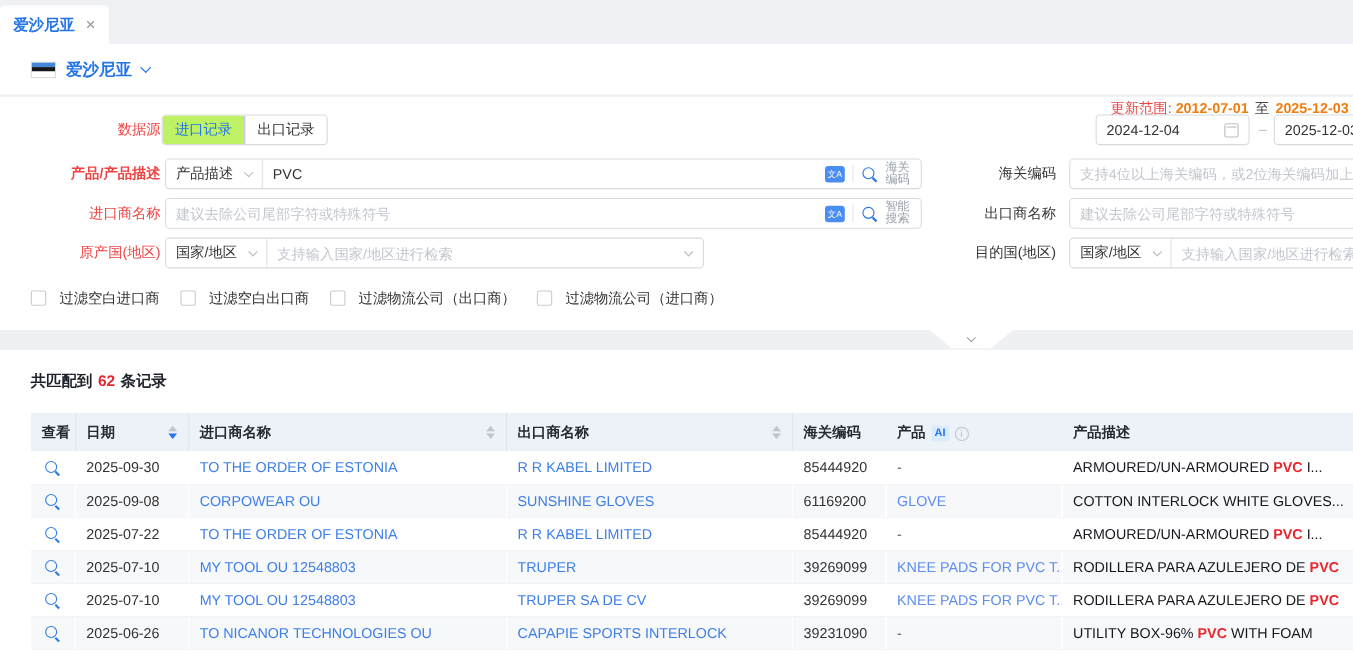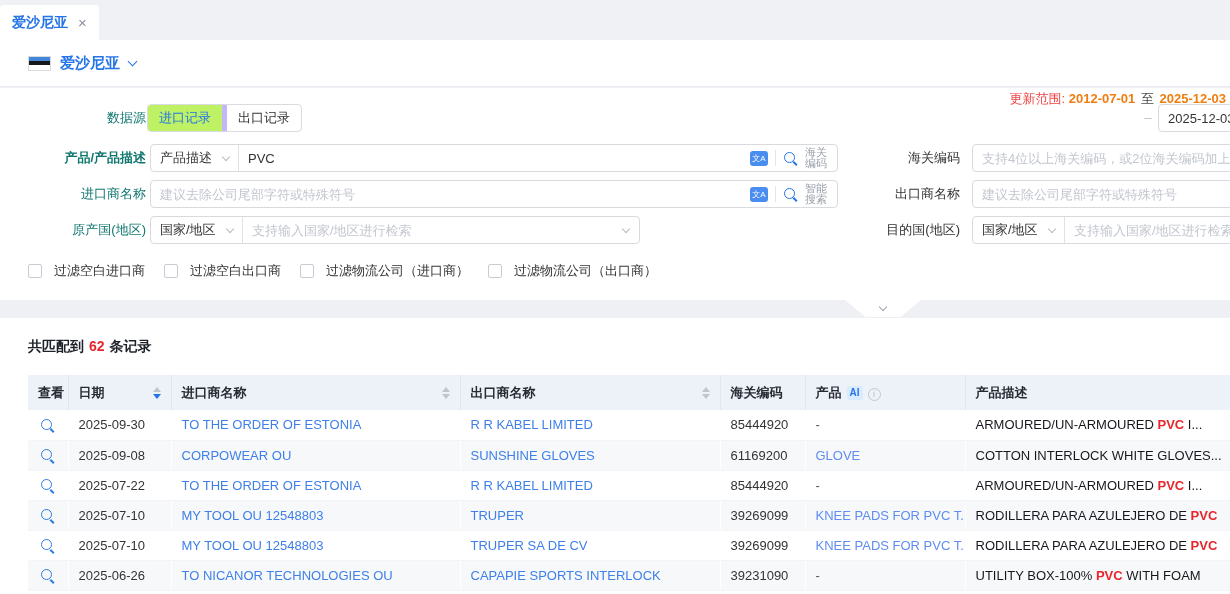--- a/index.html
+++ b/index.html
@@ -19,32 +19,32 @@
                  border-bottom:1px solid #e9ebee; display:flex; align-items:center; padding-left:28px; }
   .flag { width:23px; height:15px; border:1px solid #d8dade; display:flex; flex-direction:column; }
   .flag i { flex:1; }
   .flag .s1 { background:#4486d8; } .flag .s2 { background:#17181a; } .flag .s3 { background:#ffffff; }
   .country-name { color:#2575e8; font-size:15px; font-weight:700; margin-left:9px; }
   .chev { display:inline-block; width:7px; height:7px; border-right:1.6px solid #2575e8; border-bottom:1.6px solid #2575e8;
           transform:rotate(45deg); margin-left:9px; margin-top:-4px; }
 
   
   .filter-panel { position:absolute; top:88px; left:0; width:1230px; height:212px; background:#fff; font-size:13px; color:#333; }
-  .f-label { position:absolute; width:146px; text-align:right; line-height:28px; color:#0f766e; }
+  .f-label { position:absolute; width:146px; text-align:right; line-height:28px; color:#ef4444; }
   .r-label { position:absolute; left:820px; width:140px; text-align:right; line-height:28px; color:#333; }
 
   .update-range { position:absolute; top:2px; right:4px; font-size:13px; }
   .ur-label { color:#ef4444; }
   .ur-date { color:#f07d10; font-weight:700; }
   .ur-mid { color:#4a4a4a; margin:0 2px; }
 
   .seg { position:absolute; left:147px; display:inline-flex; height:28px; border:1px solid #d9dbe0; border-radius:4px; overflow:hidden; background:#fff; }
   .seg-opt { padding:0 11px; line-height:26px; font-size:13px; color:#333; cursor:pointer; }
   .seg-opt.sel { background:#bef264; color:#2575e8; }
-  .seg-opt + .seg-opt { border-left:5px solid #c4b5fd;text-align:right; }
+  .seg-opt + .seg-opt { border-left:1px solid #c4b5fd;text-align:right; }
 
   .ctrl { position:absolute; height:28px; border:1px solid #d8dade; border-radius:4px; background:#fff; display:flex; align-items:center; }
   .sel-box { display:flex; align-items:center; justify-content:space-between; padding:0 9px; height:100%;
              border-right:1px solid #e0e2e6; color:#333; cursor:pointer; flex:none; }
   .sel-caret { width:6px; height:6px; border-right:1.4px solid #b6bac2; border-bottom:1.4px solid #b6bac2;
                transform:rotate(45deg); margin-left:8px; margin-top:-3px; }
   .txt-input { flex:1; border:none; outline:none; font-size:13px; color:#333; padding:0 9px; min-width:0; height:100%;
                font-family:"Liberation Sans","DejaVu Sans",sans-serif; background:transparent; }
   .txt-input::placeholder { color:#c2c6ce; }
 
@@ -140,20 +140,24 @@
       <span class="ur-date">2012-07-01</span>
       <span class="ur-mid">至</span>
       <span class="ur-date">2025-12-03</span>
     </div>
 
     <span class="f-label" style="top:16px;">数据源</span>
     <div class="seg" style="top:16px;">
       <span class="seg-opt sel">进口记录</span>
       <span class="seg-opt">出口记录</span>
     </div>
+    <div class="date-input" style="top:16px; left:996px; width:140px;">
+      <input value="2024-12-04" style="">
+      <span class="cal-icon"></span>
+    </div>
     <span class="range-dash" style="top:16px; left:1140px;">–</span>
     <div class="date-input" style="top:16px; left:1158px; width:140px;">
       <input value="2025-12-03" style="">
 
     </div>
 
     <span class="f-label" style="top:56px;font-weight:bold;">产品/产品描述</span>
     <div class="ctrl" style="top:56px; left:150px; width:688px;">
       <div class="sel-box" style="width:88px;">
         <span>产品描述</span>
@@ -209,25 +213,25 @@
       <span class="cb-item">
         <span class="cb-box"></span>
         <span class="cb-label">过滤空白进口商</span>
       </span>
       <span class="cb-item">
         <span class="cb-box"></span>
         <span class="cb-label">过滤空白出口商</span>
       </span>
       <span class="cb-item">
         <span class="cb-box"></span>
-        <span class="cb-label">过滤物流公司（进口商）</span>
+        <span class="cb-label">过滤物流公司（出口商）</span>
       </span>
       <span class="cb-item">
         <span class="cb-box"></span>
-        <span class="cb-label">过滤物流公司（出口商）</span>
+        <span class="cb-label">过滤物流公司（进口商）</span>
       </span>
     </div>
   </div>
 
   <div class="collapse-tab">
     <span class="chev"></span>
   </div>
 
   <div class="results-panel">
     <div class="count-line">
@@ -328,19 +332,19 @@
     <td class="product-link">KNEE PADS FOR PVC T...</td>
     <td class="desc"><span>RODILLERA PARA AZULEJERO DE </span><span class="hl">PVC</span></td>
   </tr>
             <tr class="alt">
     <td class="center"><span class="view-mag"></span></td>
     <td>2025-06-26</td>
     <td class="link">TO NICANOR TECHNOLOGIES OU</td>
     <td class="link">CAPAPIE SPORTS INTERLOCK</td>
     <td>39231090</td>
     <td class="dash">-</td>
-    <td class="desc"><span>UTILITY BOX-100% </span><span class="hl">PVC</span><span> WITH FOAM</span></td>
+    <td class="desc"><span>UTILITY BOX-96% </span><span class="hl">PVC</span><span> WITH FOAM</span></td>
   </tr>
           </tbody>
       </table>
     </div>
   </div>
 </div>
 
 </body></html>

